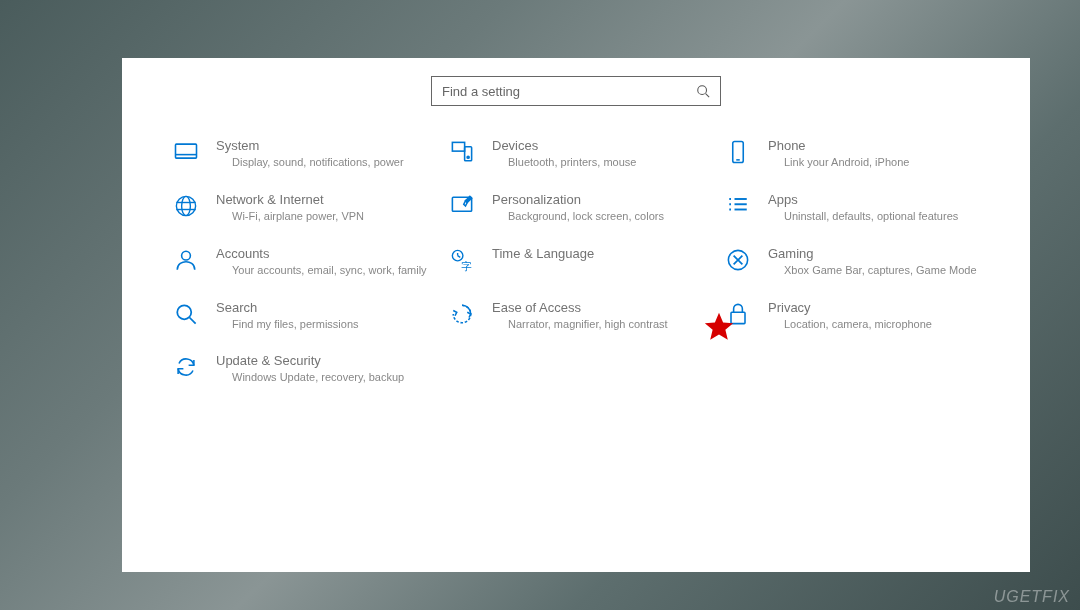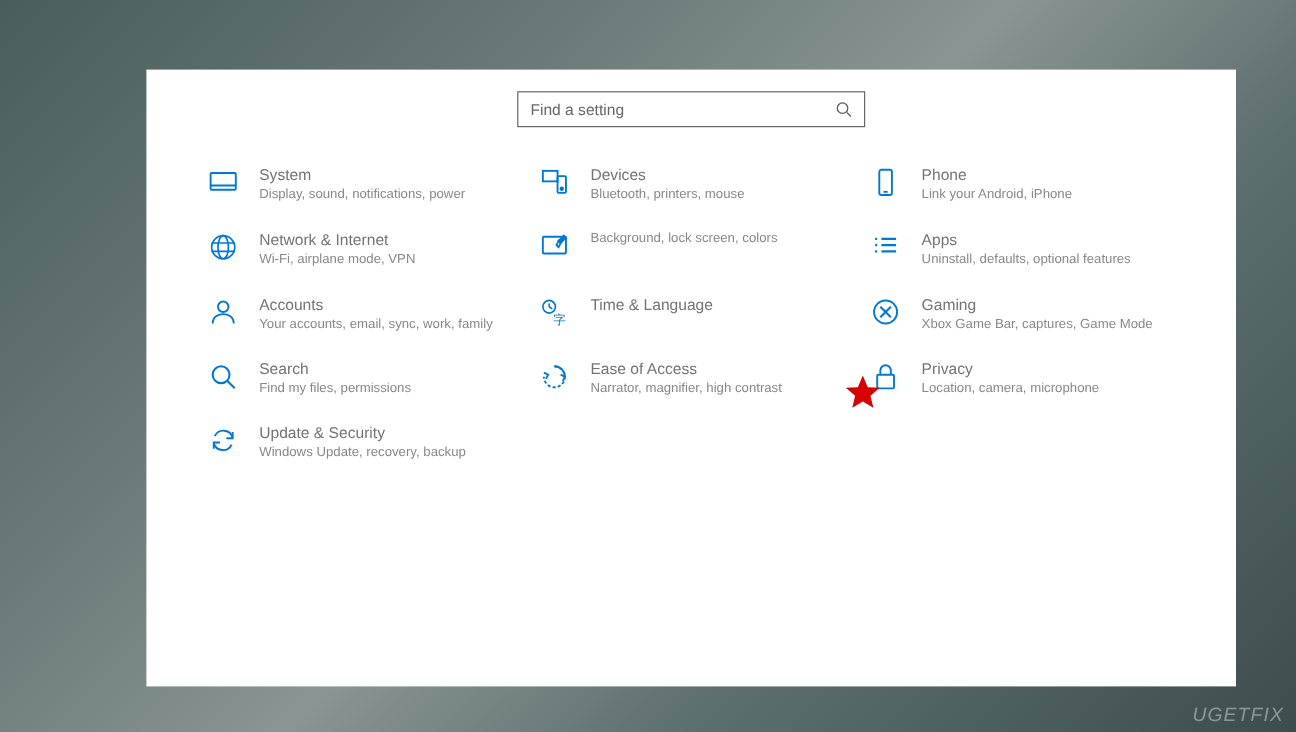--- a/index.html
+++ b/index.html
@@ -73,20 +73,21 @@
     .category-title {
       font-size: 13px;
       color: #737373;
       font-weight: 400;
       margin-bottom: 2px;
     }
     .category-subtitle {
       font-size: 11px;
       color: #888;
       line-height: 1.35;
+      margin-left: 16px;
     }
     .star-marker {
       position: absolute;
       fill: #d60000;
     }
     .watermark {
       position: absolute;
       right: 10px;
       bottom: 4px;
       font-size: 16px;
@@ -158,33 +159,34 @@
       <div class="category-icon">
         <svg viewBox="0 0 32 32" width="28" height="28" fill="none" stroke="#0078d4" stroke-width="1.6">
           <circle cx="16" cy="16" r="11"></circle>
           <ellipse cx="16" cy="16" rx="5" ry="11"></ellipse>
           <line x1="5" y1="12" x2="27" y2="12"></line>
           <line x1="5" y1="20" x2="27" y2="20"></line>
         </svg>
       </div>
       <div class="category-text">
         <div class="category-title">Network &amp; Internet</div>
-        <div class="category-subtitle">Wi-Fi, airplane mode, VPN</div>
+        <div class="category-subtitle">Wi-Fi, airplane power, VPN</div>
       </div>
     </div>
 
     <div class="category-item">
       <div class="category-icon">
         <svg viewBox="0 0 32 32" width="28" height="28" fill="none" stroke="#0078d4" stroke-width="1.8">
           <rect x="5" y="6" width="22" height="16" rx="1"></rect>
           <path d="M20 10 L25 5 L27 7 L22 12 Z" fill="#0078d4"></path>
           <path d="M18 14 L20 10 L22 12 L20 16 Z"></path>
         </svg>
       </div>
       <div class="category-text">
+        <div class="category-title">Personalization</div>
         <div class="category-subtitle">Background, lock screen, colors</div>
       </div>
     </div>
 
     <div class="category-item">
       <div class="category-icon">
         <svg viewBox="0 0 32 32" width="28" height="28" fill="none" stroke="#0078d4" stroke-width="2.2">
           <line x1="6" y1="8" x2="8" y2="8"></line>
             <line x1="12" y1="8" x2="26" y2="8"></line>
           <line x1="6" y1="14" x2="8" y2="14"></line>

